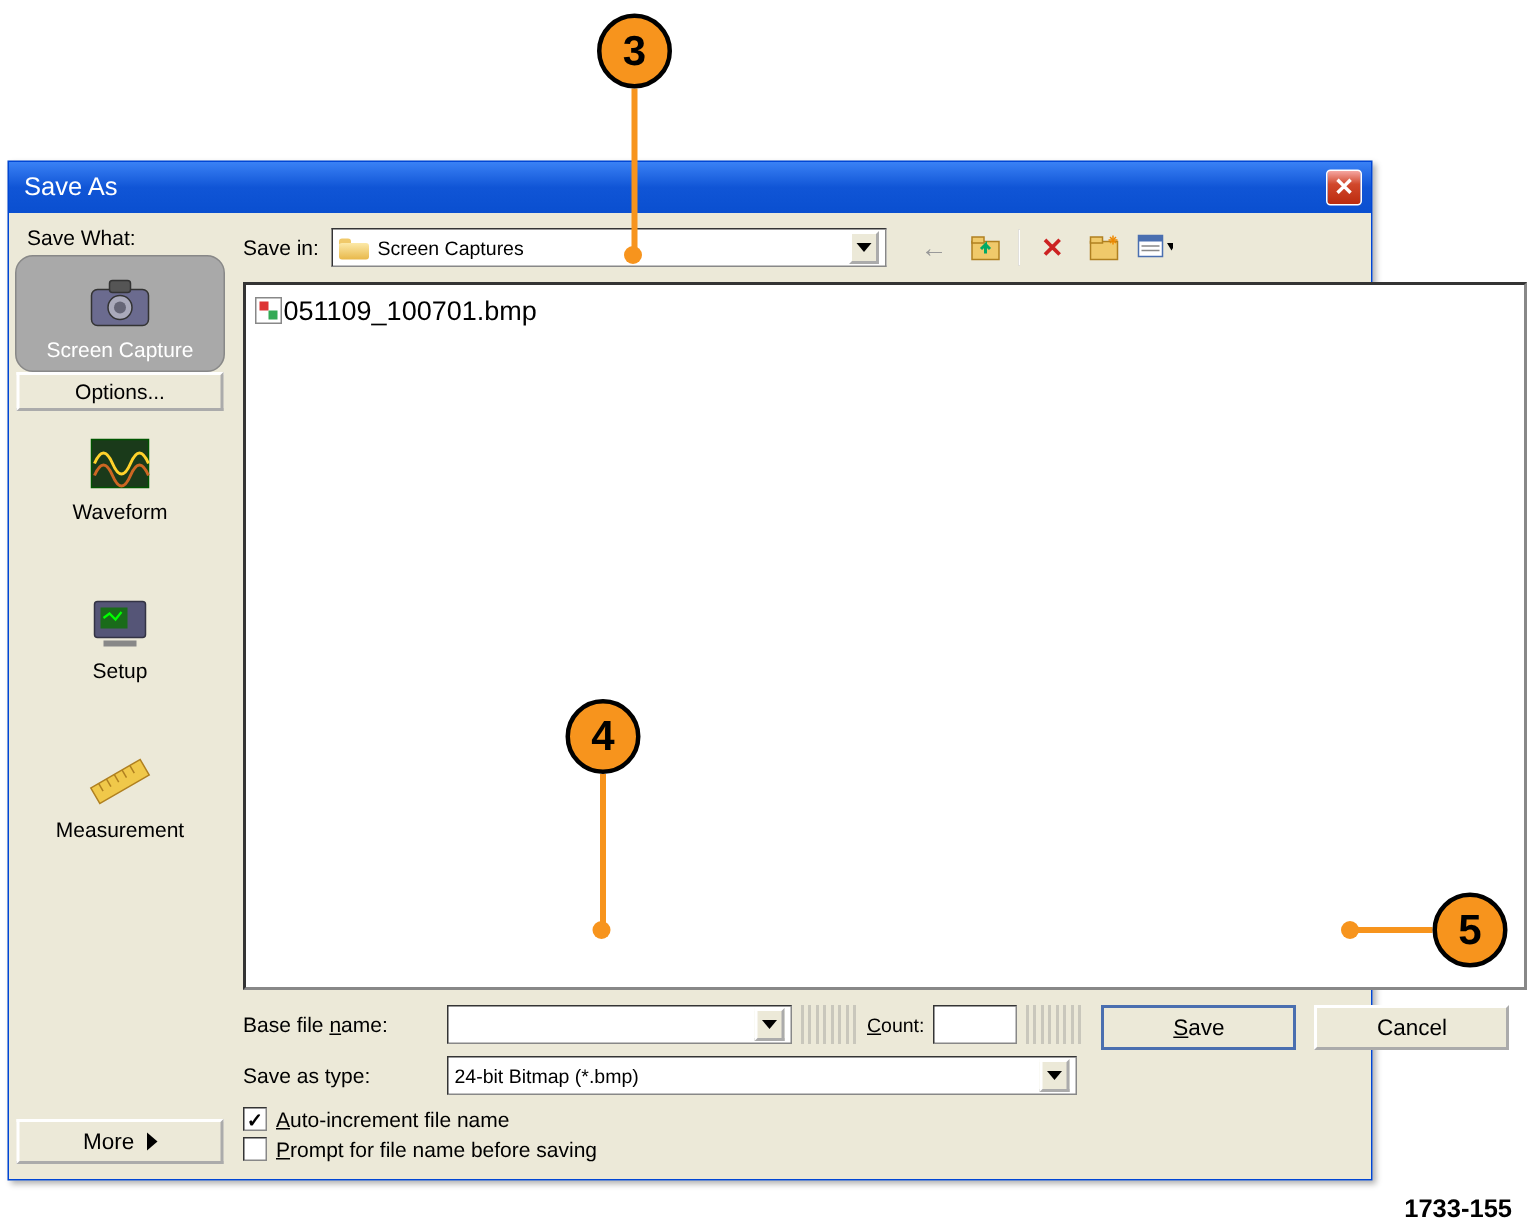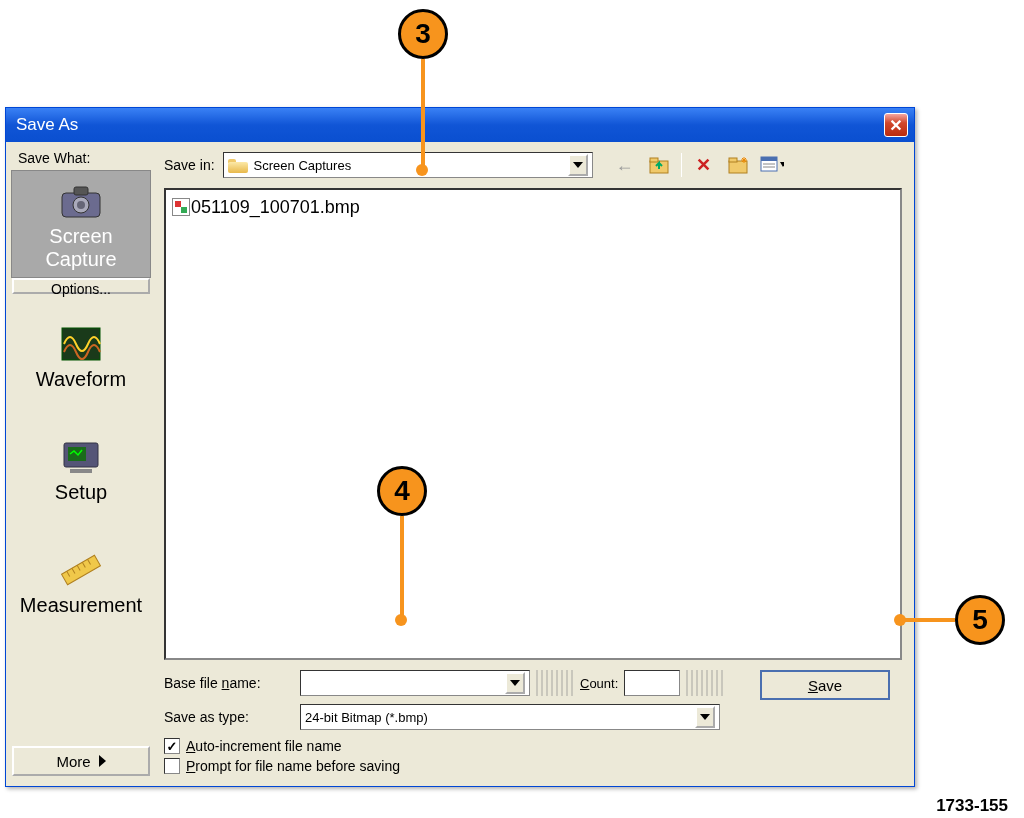--- a/index.html
+++ b/index.html
@@ -86,41 +86,42 @@
   }
   .sidebar-title {
     font-size: 14px;
     align-self: flex-start;
     padding: 4px 8px;
   }
   .side-item {
     width: 140px;
     text-align: center;
     padding: 10px 0 6px 0;
-    font-size: 20px;
+    font-size: 14px;
     cursor: pointer;
+    border-radius: 12px;
   }
   .side-item.selected {
     background: #a9a9a9;
     color: #fff;
     border: 1px solid #888;
   }
   .side-icon {
     width: 50px;
     height: 40px;
     margin: 0 auto 4px auto;
   }
   .options-btn {
     width: 138px;
-    height: 16px;
+    height: 26px;
     background: #ece9d8;
     border: 2px outset #fff;
     font-size: 14px;
     cursor: pointer;
-    margin-bottom: 20px;
+    margin-bottom: 5px;
   }
   .more-btn {
     width: 138px;
     height: 30px;
     background: #ece9d8;
     border: 2px outset #fff;
     font-size: 15px;
     margin-top: auto;
     margin-bottom: 6px;
     cursor: pointer;
@@ -485,20 +486,23 @@
             <div class="chk">
               <div class="chkbox"></div>
               <span><span class="u">P</span><span>rompt for file name before saving</span></span>
             </div>
           </div>
 
           <div class="right-col">
             <button class="btn primary">
               <span class="u">S</span><span>ave</span>
             </button>
+            <button class="btn">
+              <span>Cancel</span>
+            </button>
             <div style="height:40px;"></div>
           </div>
         </div>
       </div>
     </div>
   </div>
 </div>
 
 <div class="figref">1733-155</div>
 

